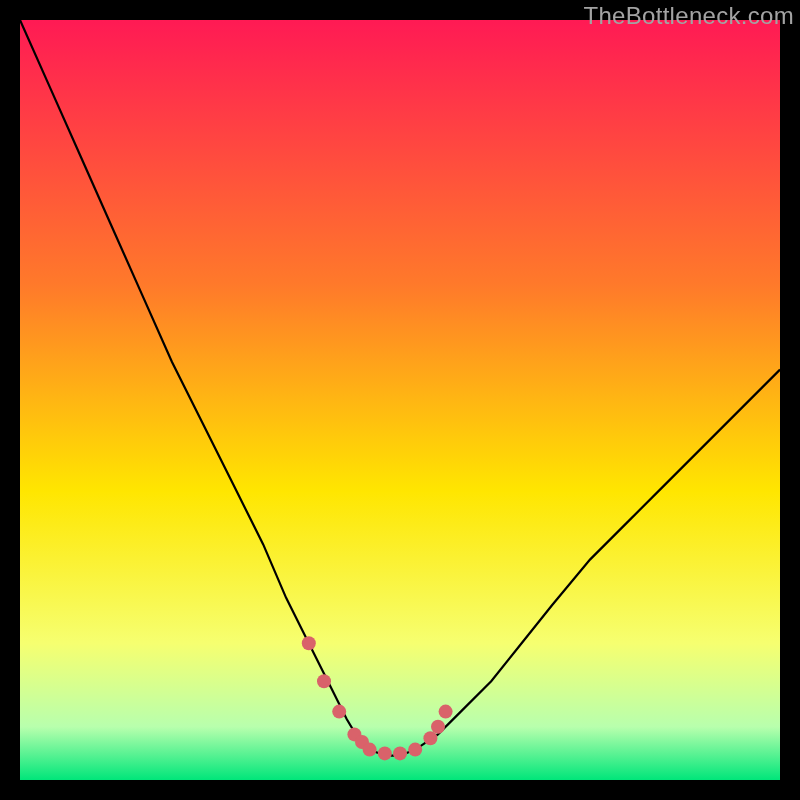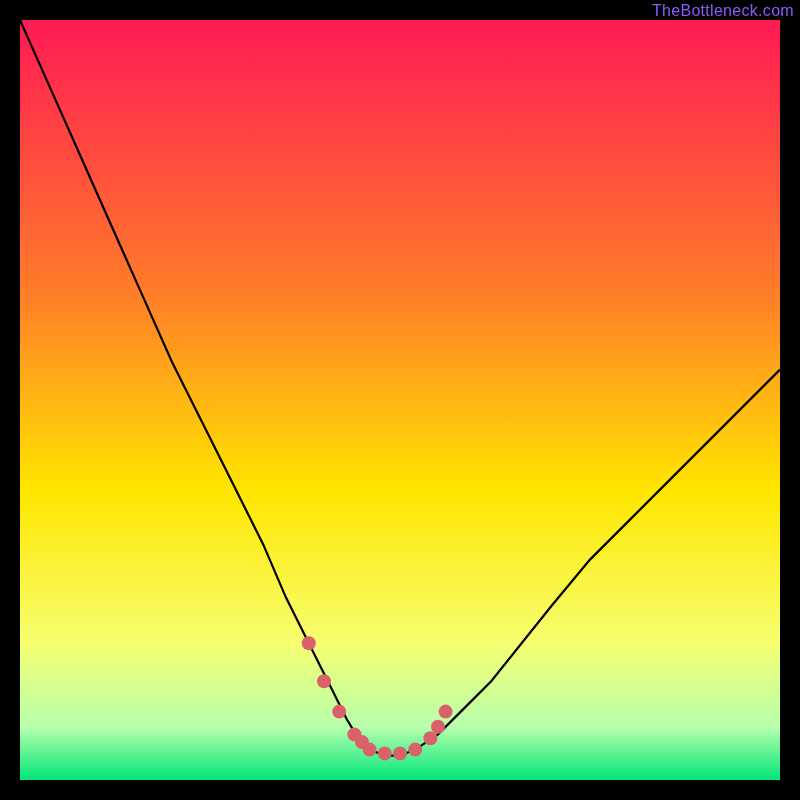--- a/index.html
+++ b/index.html
@@ -23,22 +23,22 @@
     position: absolute;
     left: 0;
     top: 0;
     width: 760px;
     height: 760px;
   }
   .watermark {
     position: absolute;
     top: 2px;
     right: 6px;
-    color: #8b5cf6;
-    font-size: 16px;
+    color: #a3a3a3;
+    font-size: 24px;
     font-weight: 500;
     letter-spacing: 0.3px;
   }
   svg { display: block; }
 </style>
 </head>
 <body>
 
 <div class="frame">
   <svg class="plot" viewBox="0 0 760 760">

